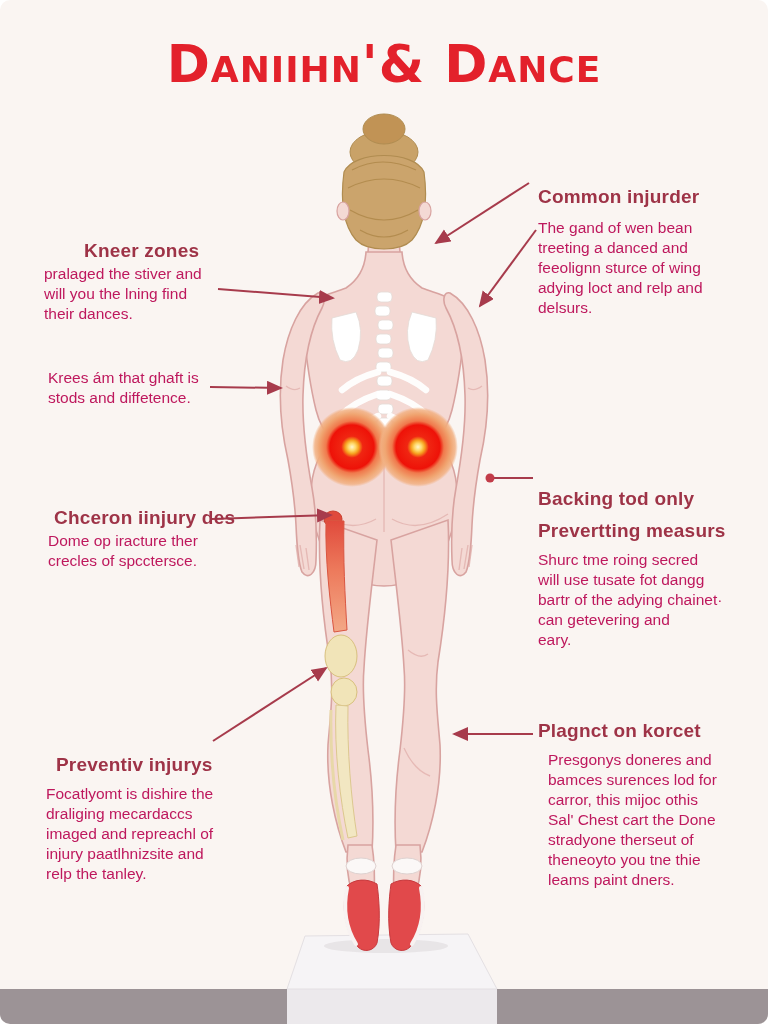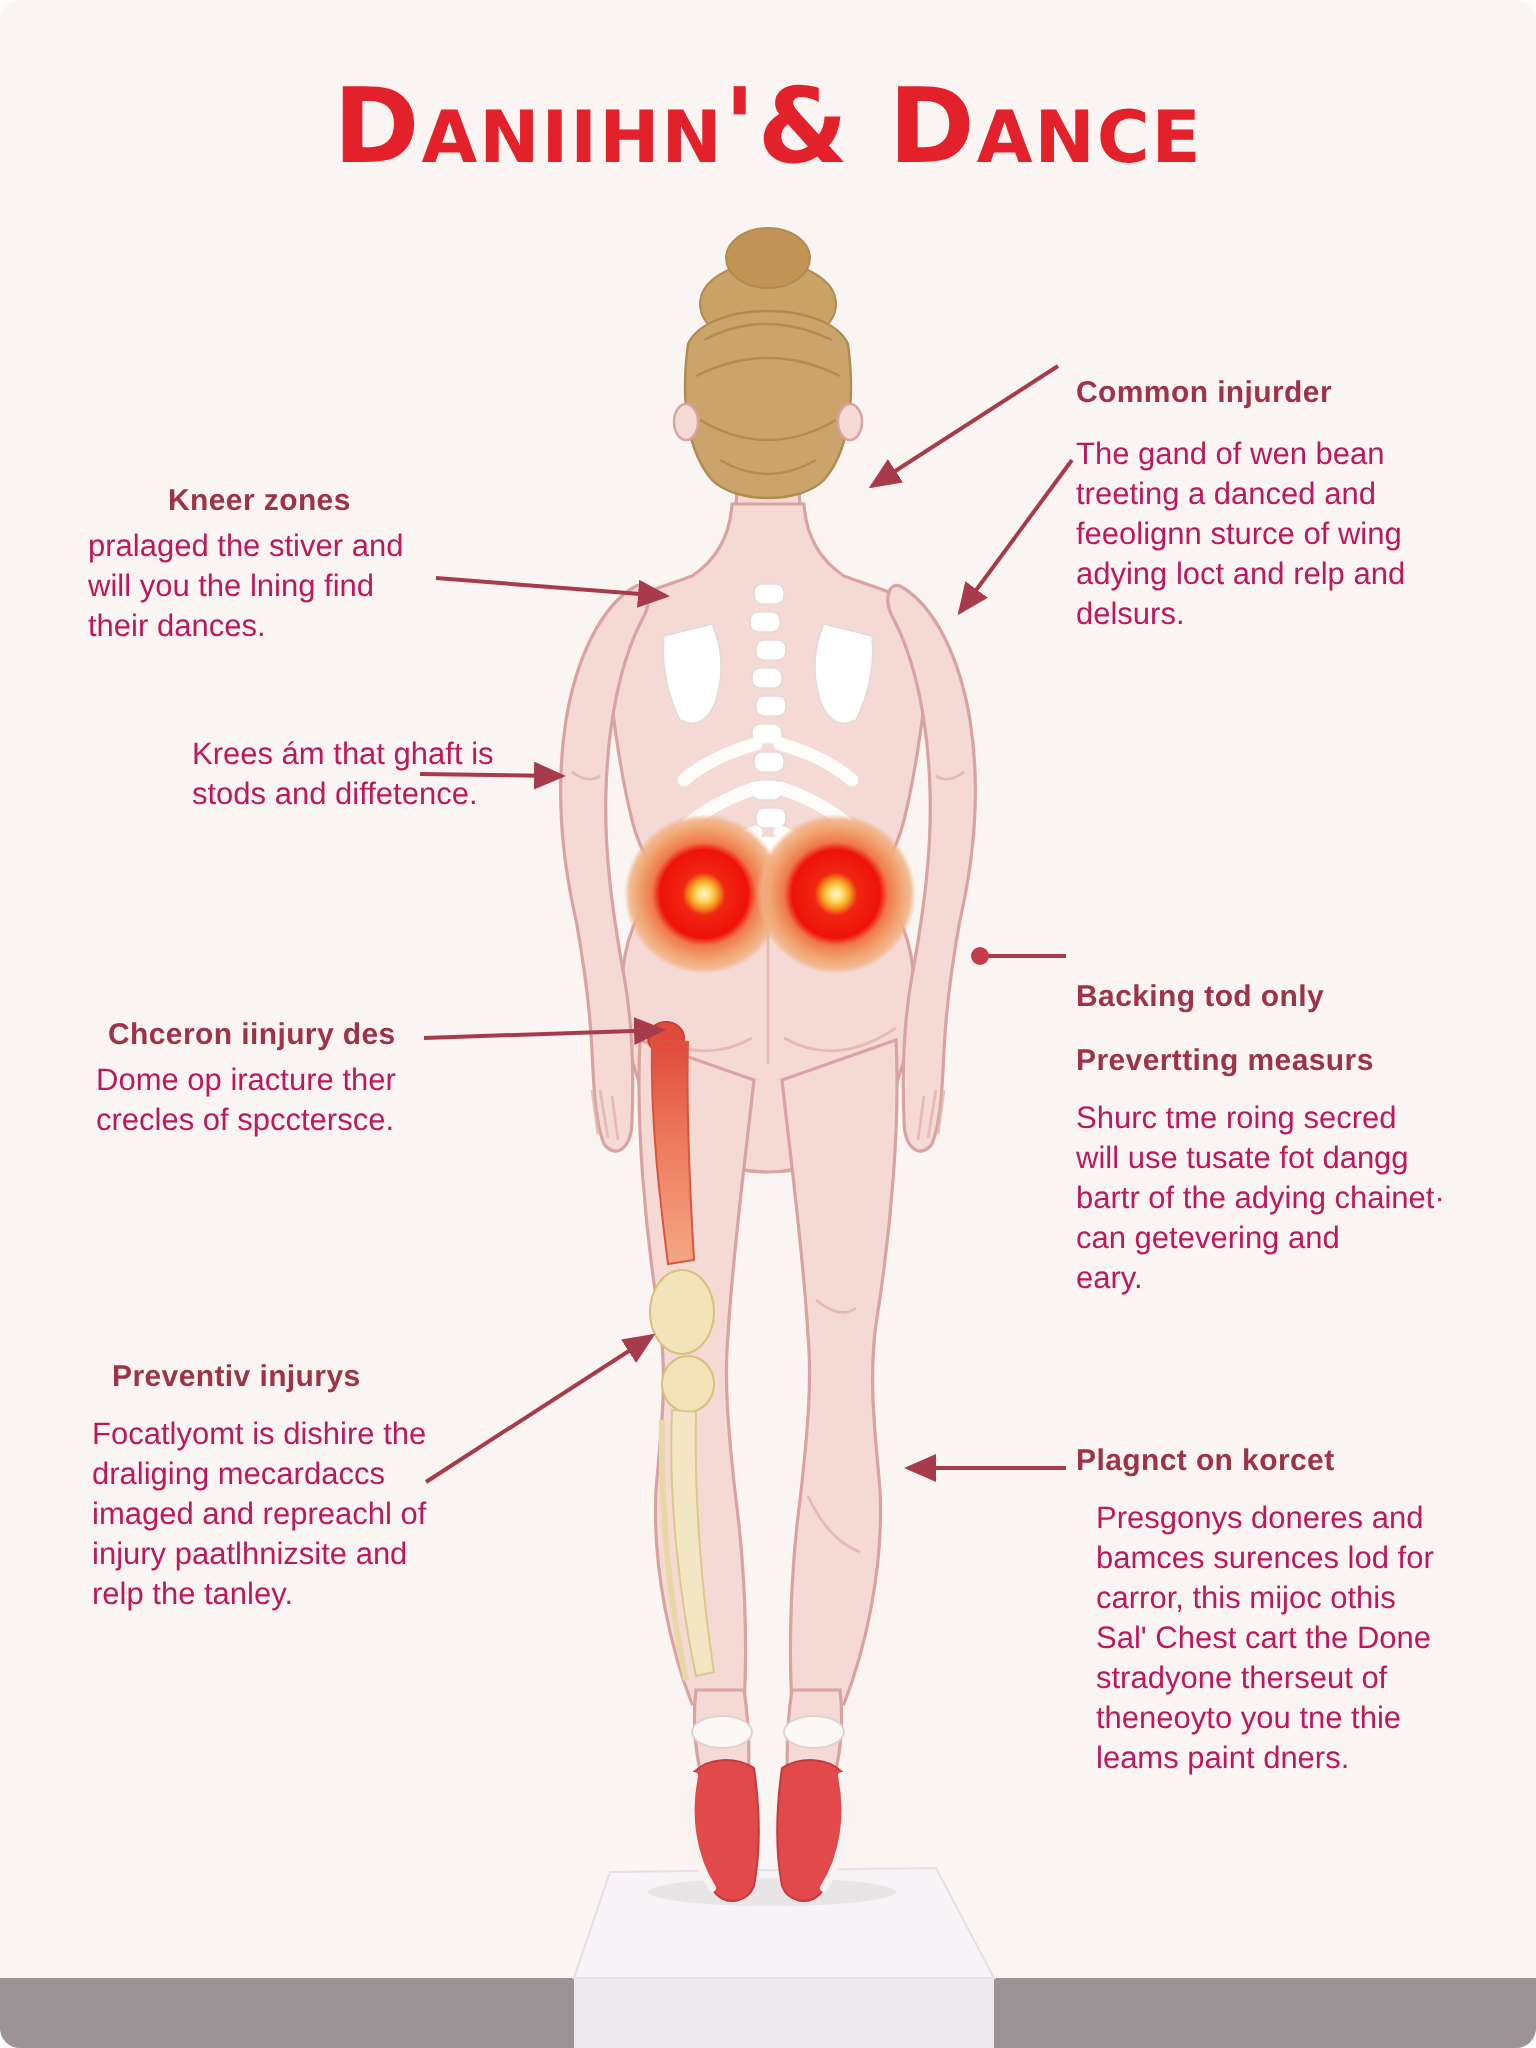--- a/index.html
+++ b/index.html
@@ -8,21 +8,21 @@
     background:#FAF5F2;font-family:"Liberation Sans",sans-serif;border-radius:10px;
   }
   .title{
     position:absolute;top:34px;left:0;width:768px;text-align:center;
     font-family:"DejaVu Sans",sans-serif;font-weight:800;font-size:52px;
     letter-spacing:1px;color:#E3212B;font-variant:small-caps;
   }
   .fig{position:absolute;top:0;left:0;width:768px;height:1024px;}
   .block{position:absolute;}
   .h{
-    color:#9E3347;font-size:15px;line-height:26px;font-weight:600;
+    color:#9E3347;font-size:19px;line-height:26px;font-weight:600;
     letter-spacing:.2px;
   }
   .b{color:#be185d;font-size:15.5px;line-height:20px;}
   .gap{height:6px;}
   .ind40{padding-left:40px;}
   .ind10{padding-left:10px;}
 </style>
 </head>
 <body>
 
@@ -191,32 +191,32 @@
 
   <div class="title">Daniihn'&amp; Dance</div>
 
   <div class="block" style="left:44px;top:238px;width:205px;">
     <div class="h ind40">Kneer zones</div>
     <div class="b">pralaged the stiver and</div>
     <div class="b">will you the lning find</div>
     <div class="b">their dances.</div>
   </div>
 
-  <div class="block" style="left:48px;top:368px;width:215px;margin-left:48px;">
+  <div class="block" style="left:48px;top:368px;width:215px;">
     <div class="b">Krees ám that ghaft is</div>
     <div class="b">stods and diffetence.</div>
   </div>
 
   <div class="block" style="left:48px;top:505px;width:215px;">
     <div class="h" style="padding-left:6px">Chceron iinjury des</div>
     <div class="b">Dome op iracture ther</div>
     <div class="b">crecles of spcctersce.</div>
   </div>
 
-  <div class="block" style="left:46px;top:676px;width:215px;">
+  <div class="block" style="left:46px;top:752px;width:215px;">
     <div class="h ind10">Preventiv injurys</div>
     <div class="gap"></div>
     <div class="b">Focatlyomt is dishire the</div>
     <div class="b">draliging mecardaccs</div>
     <div class="b">imaged and repreachl of</div>
     <div class="b">injury paatlhnizsite and</div>
     <div class="b">relp the tanley.</div>
   </div>
 
   <div class="block" style="left:538px;top:184px;width:222px;">

